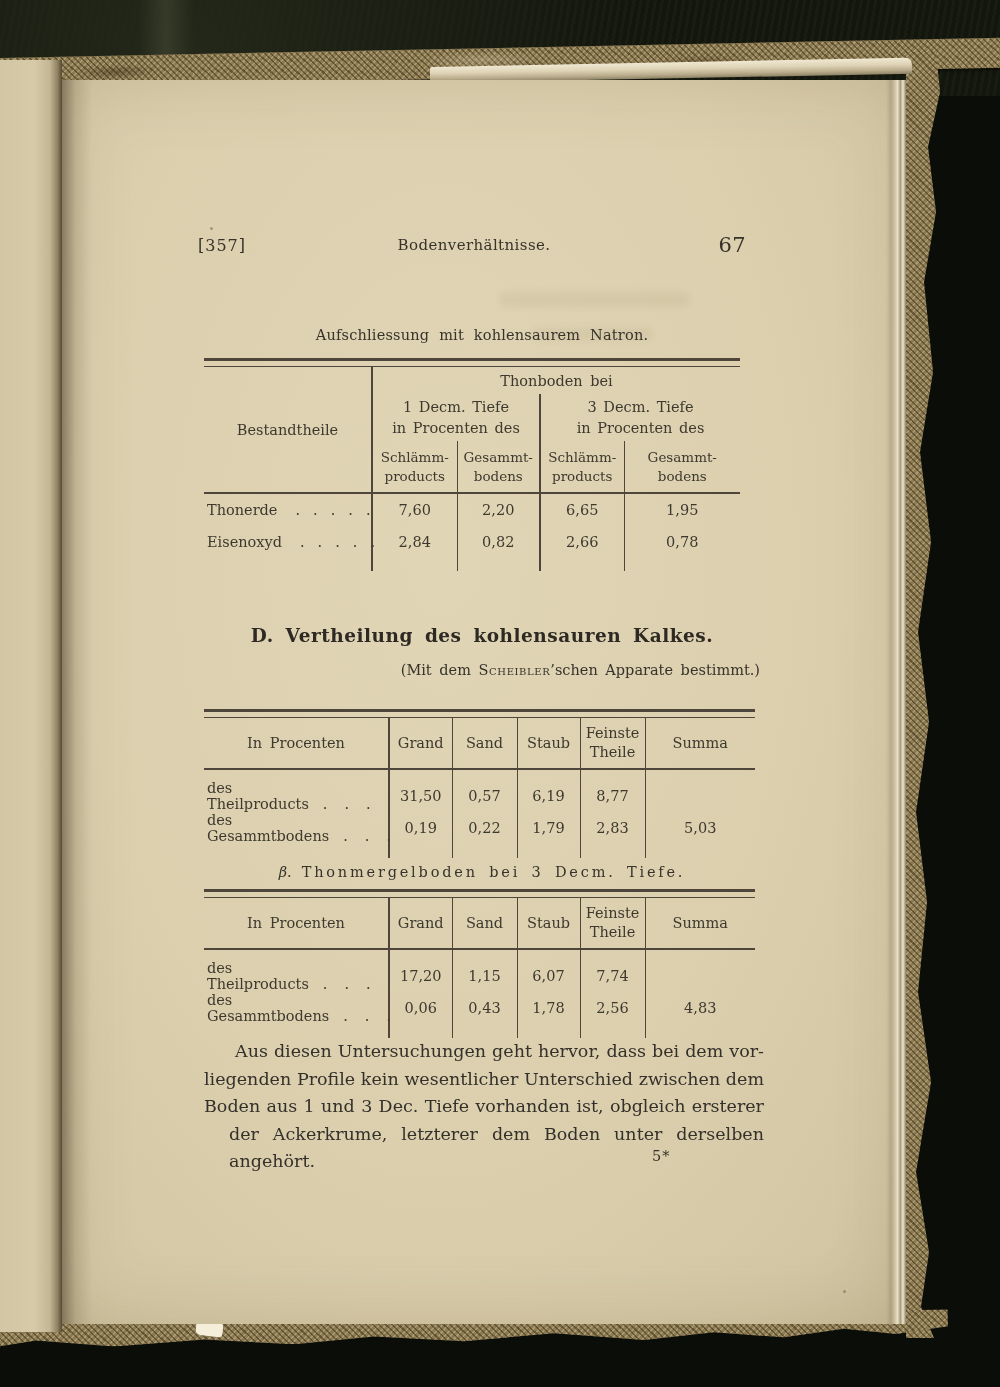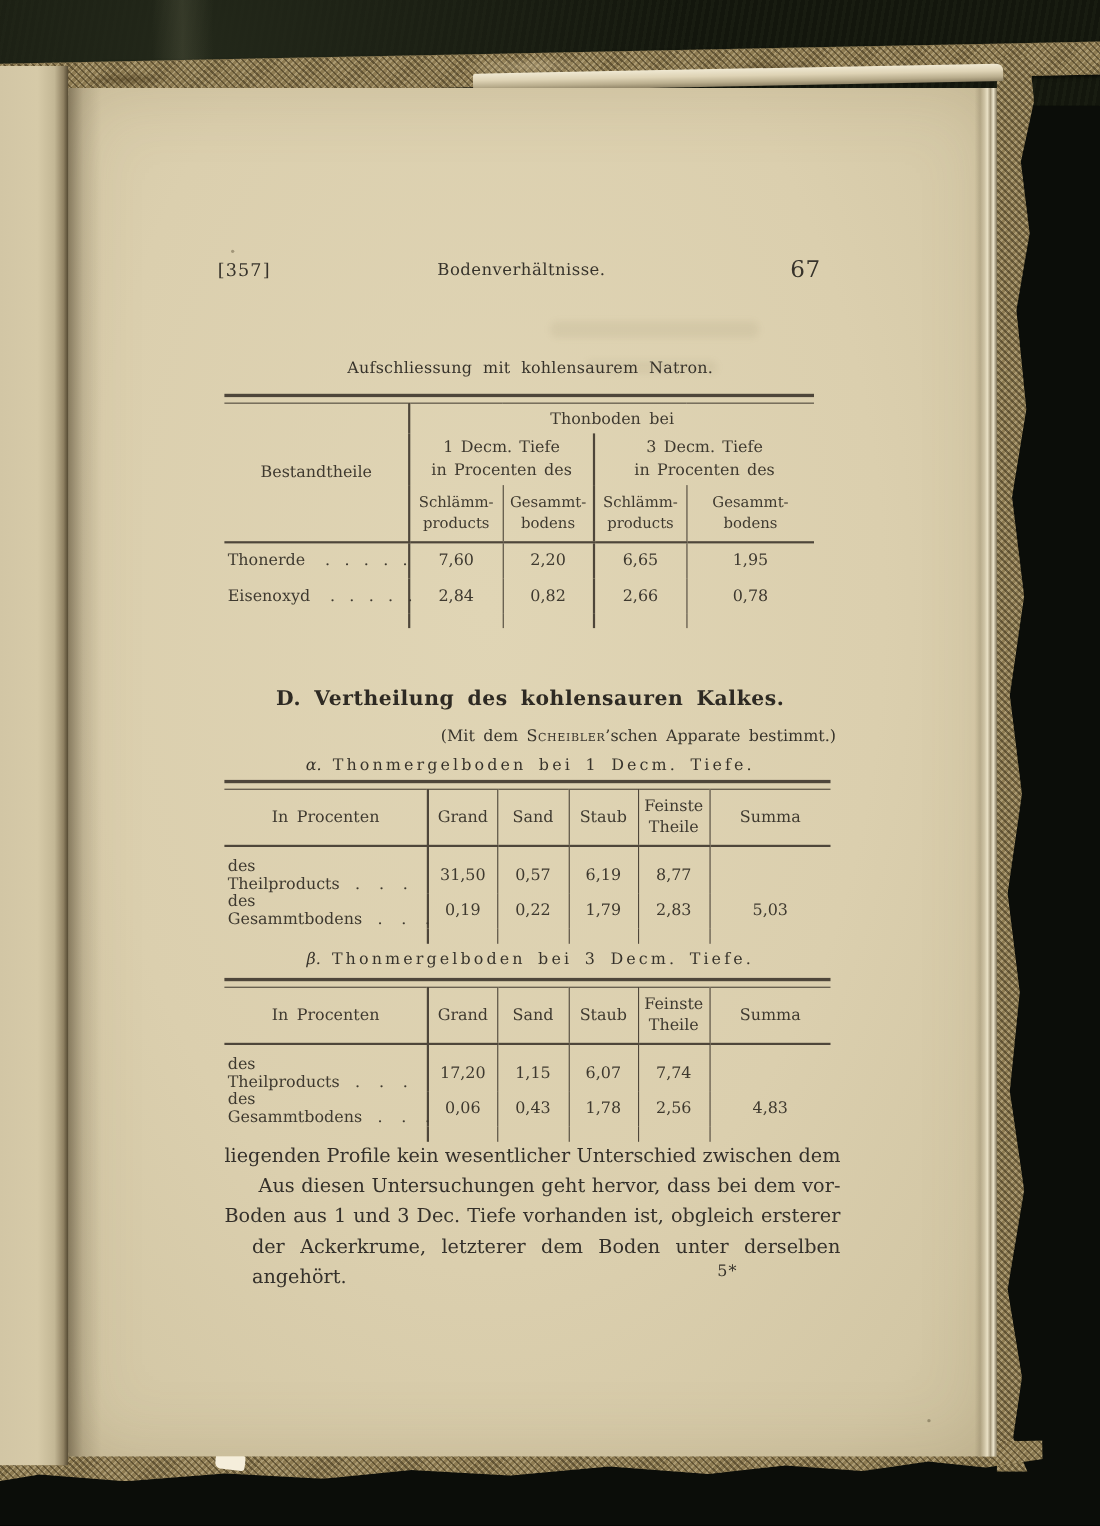--- a/index.html
+++ b/index.html
@@ -232,21 +232,20 @@
                 <td class="val v3"></td>
                 <td class="val v4"></td>
           </tr>
           </tbody>
         </table>
       </div>
 
       <div class="d-head">D. Vertheilung des kohlensauren Kalkes.</div>
       <div class="d-sub"><span>(Mit dem </span><span class="sc">Scheibler</span><span>’schen Apparate bestimmt.)</span></div>
 
-      <div class="caption cap-a"><span class="greek">α.</span><span class="spread">Thonmergelboden bei 1 Decm. Tiefe.</span></div>
 
       <div class="twrap t2wrap">
         <table class="t2">
           <colgroup>
               <col style="width:185px">
               <col style="width:63px">
               <col style="width:65px">
               <col style="width:63px">
               <col style="width:65px">
               <col style="width:110px">
@@ -331,22 +330,22 @@
                 <td class="val v2"></td>
                 <td class="val v3"></td>
                 <td class="val v4"></td>
                 <td class="val v5"></td>
           </tr>
           </tbody>
         </table>
       </div>
 
       <div class="para">
+        <div class="pline indent">Aus diesen Untersuchungen geht hervor, dass bei dem vor-</div>
         <div class="pline">liegenden Profile kein wesentlicher Unterschied zwischen dem</div>
-        <div class="pline indent">Aus diesen Untersuchungen geht hervor, dass bei dem vor-</div>
         <div class="pline">Boden aus 1 und 3 Dec. Tiefe vorhanden ist, obgleich ersterer</div>
         <div class="pline last">der Ackerkrume, letzterer dem Boden unter derselben angehört.</div>
       </div>
 
       <div class="sigmark">5*</div>
 
     </div>
   </div>
 </div>
 

